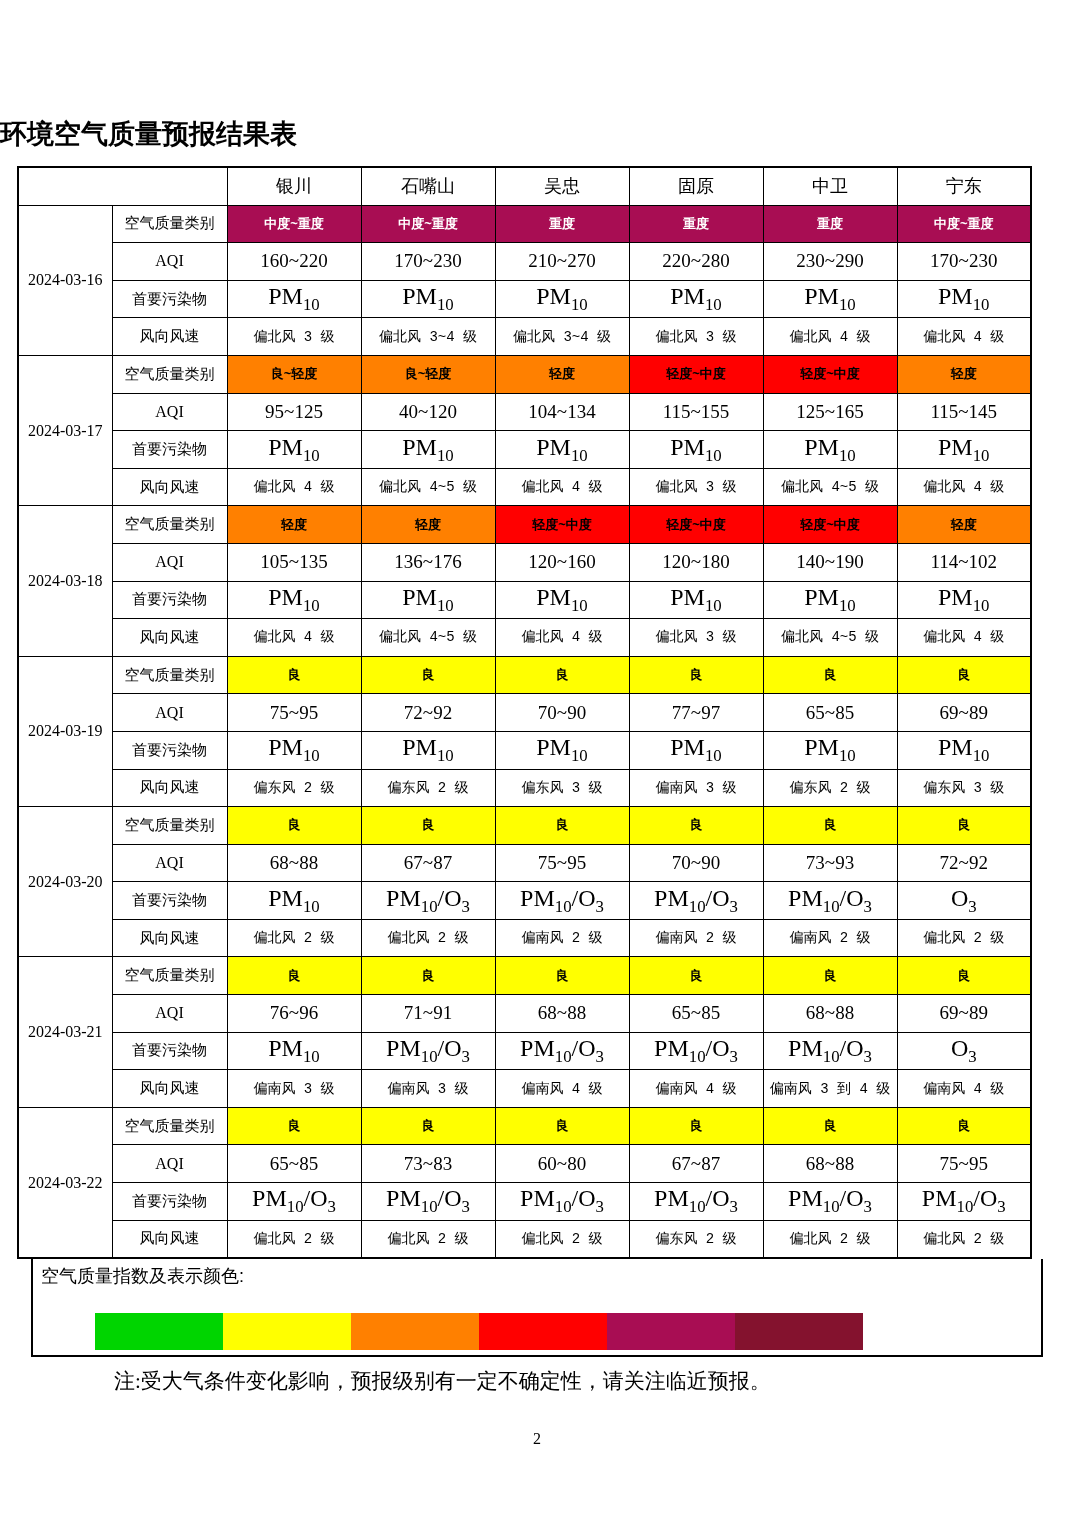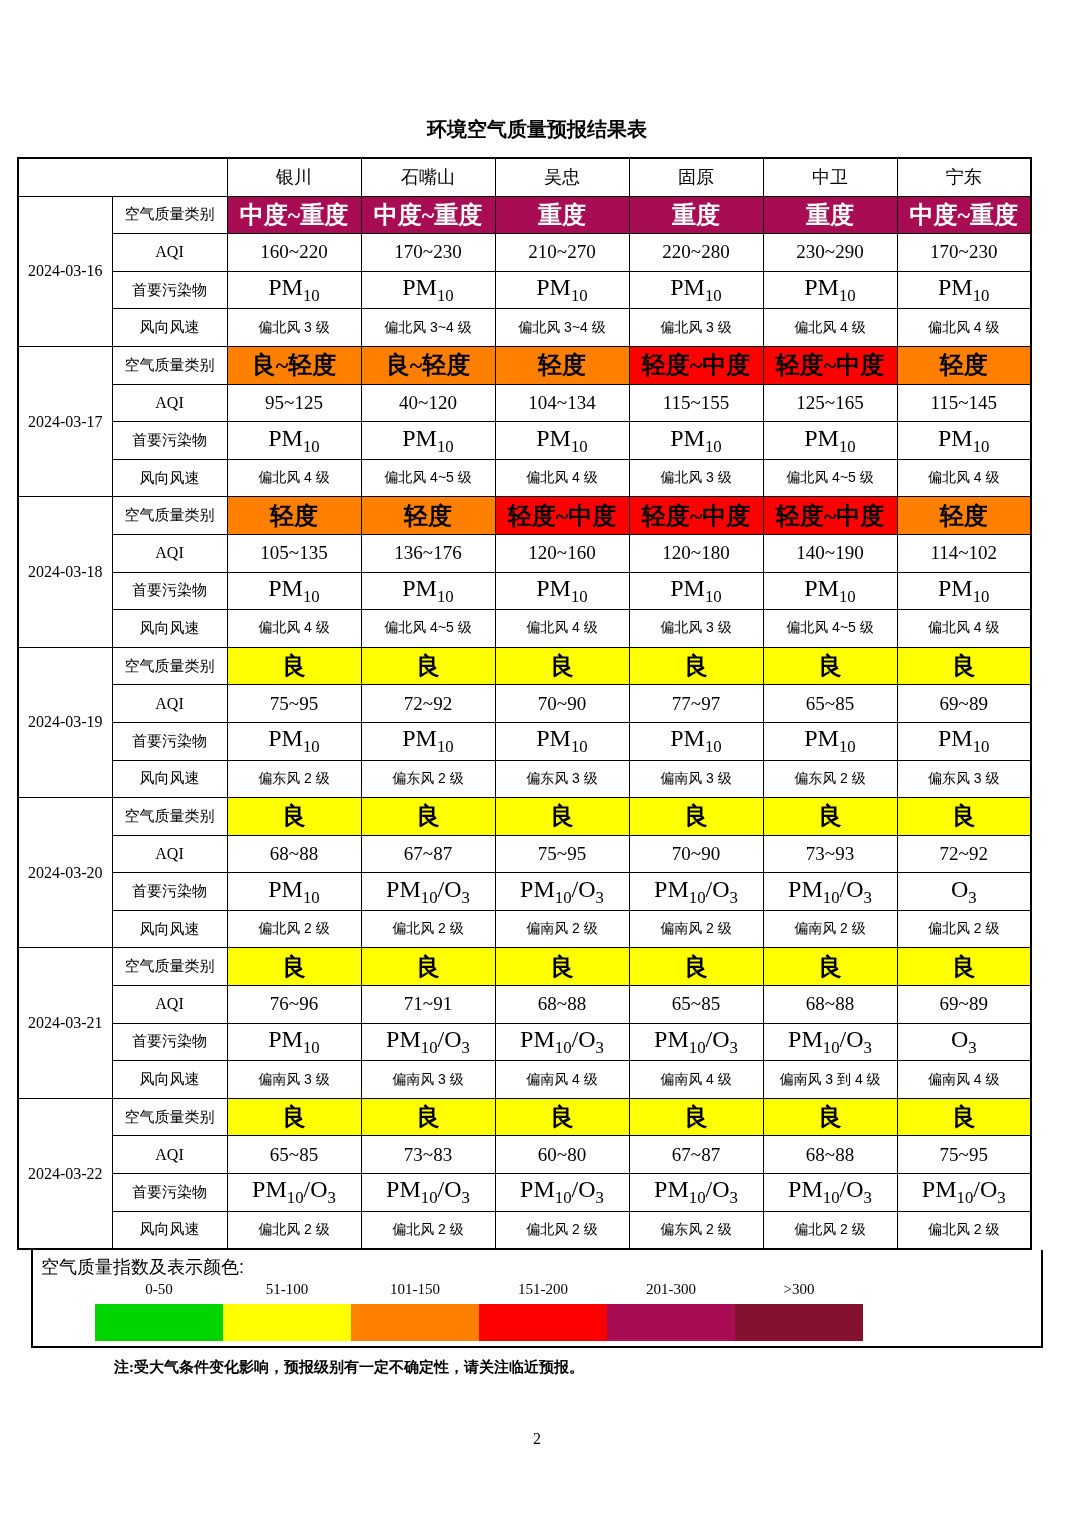--- a/index.html
+++ b/index.html
@@ -1,40 +1,40 @@
 <!DOCTYPE html>
 <html lang="zh"><head>
 <meta charset="utf-8">
 <style>
   :root{
     --serif: "Liberation Serif", "DejaVu Serif", serif;
     --sans: "Liberation Sans", "DejaVu Sans", sans-serif;
   }
   html,body{margin:0;padding:0;background:#ffffff;}
   .page{position:relative;width:1074px;height:1520px;background:#fff;overflow:hidden;}
-  .title{padding-top:116px;text-align:center;font-family:var(--serif);font-weight:bold;font-size:20px;color:#000;}
+  .title{padding-top:116px;font-family:var(--serif);font-weight:bold;font-size:27px;color:#000;}
   table.forecast{border-collapse:collapse;table-layout:fixed;margin:14px 0 0 17px;width:1013px;border:2px solid #000;}
   table.forecast td{border:1.5px solid #000;text-align:center;vertical-align:middle;padding:0;height:36.6px;color:#000;}
   td.corner{background:#fff;}
   td.city{font-family:var(--serif);font-size:18px;}
   td.date{font-family:var(--serif);font-size:16px;}
   td.rlabel{font-family:var(--sans);font-size:15px;}
   td.rlabel.latin{font-family:var(--serif);font-size:16px;}
-  td.cat{font-family:Liberation Serif, serif;font-size:24px;font-weight:bold;}
+  td.cat{font-family:Liberation Sans, sans-serif;font-size:13px;font-weight:bold;}
   td.aqi{font-family:var(--serif);font-size:19px;}
   td.pol{font-family:var(--serif);font-size:24px;}
   td.pol sub{font-size:70%;}
-  td.wind{font-family:Liberation Sans, sans-serif;font-size:14px;}
+  td.wind{font-family:Liberation Mono, monospace;font-size:14px;}
   .legend{position:relative;width:1008px;margin-left:31px;border:2px solid #000;border-top:none;height:96px;background:#fff;}
   .legend-heading{position:absolute;top:5px;left:8px;font-family:var(--sans);font-size:18px;color:#000;}
   .legend-labels{position:absolute;top:31px;left:62px;display:flex;}
   .legend-labels .rng{width:128px;text-align:center;font-family:var(--serif);font-size:15px;color:#000;}
   .legend-bar{position:absolute;top:54px;left:62px;display:flex;}
   .legend-bar .swatch{width:128px;height:37px;}
-  .note{margin:10px 0 0 114px;font-family:var(--serif);font-weight:bold;font-size:15px;color:#000;}
+  .note{margin:10px 0 0 114px;font-family:var(--serif);font-weight:normal;font-size:21px;color:#000;}
   .pagenum{position:absolute;top:1430px;left:0;width:1074px;text-align:center;font-family:var(--serif);font-size:16px;color:#000;}
 </style>
 </head>
 <body>
 
 <div class="page">
 
   <div class="title">环境空气质量预报结果表</div>
 
   <table class="forecast">
@@ -315,28 +315,20 @@
           <td class="wind">偏北风 2 级</td>
           <td class="wind">偏东风 2 级</td>
           <td class="wind">偏北风 2 级</td>
           <td class="wind">偏北风 2 级</td>
         </tr>
       </tbody>
   </table>
 
   <div class="legend">
     <div class="legend-heading">空气质量指数及表示颜色:</div>
-    <div class="legend-labels">
-        <div class="rng">0-50</div>
-        <div class="rng">51-100</div>
-        <div class="rng">101-150</div>
-        <div class="rng">151-200</div>
-        <div class="rng">201-300</div>
-        <div class="rng">&gt;300</div>
-      </div>
     <div class="legend-bar">
         <div class="swatch" style="background: rgb(0, 213, 0);"></div>
         <div class="swatch" style="background: rgb(255, 255, 0);"></div>
         <div class="swatch" style="background: rgb(255, 128, 0);"></div>
         <div class="swatch" style="background: rgb(255, 0, 0);"></div>
         <div class="swatch" style="background: rgb(168, 13, 83);"></div>
         <div class="swatch" style="background: rgb(132, 18, 46);"></div>
       </div>
   </div>
 

